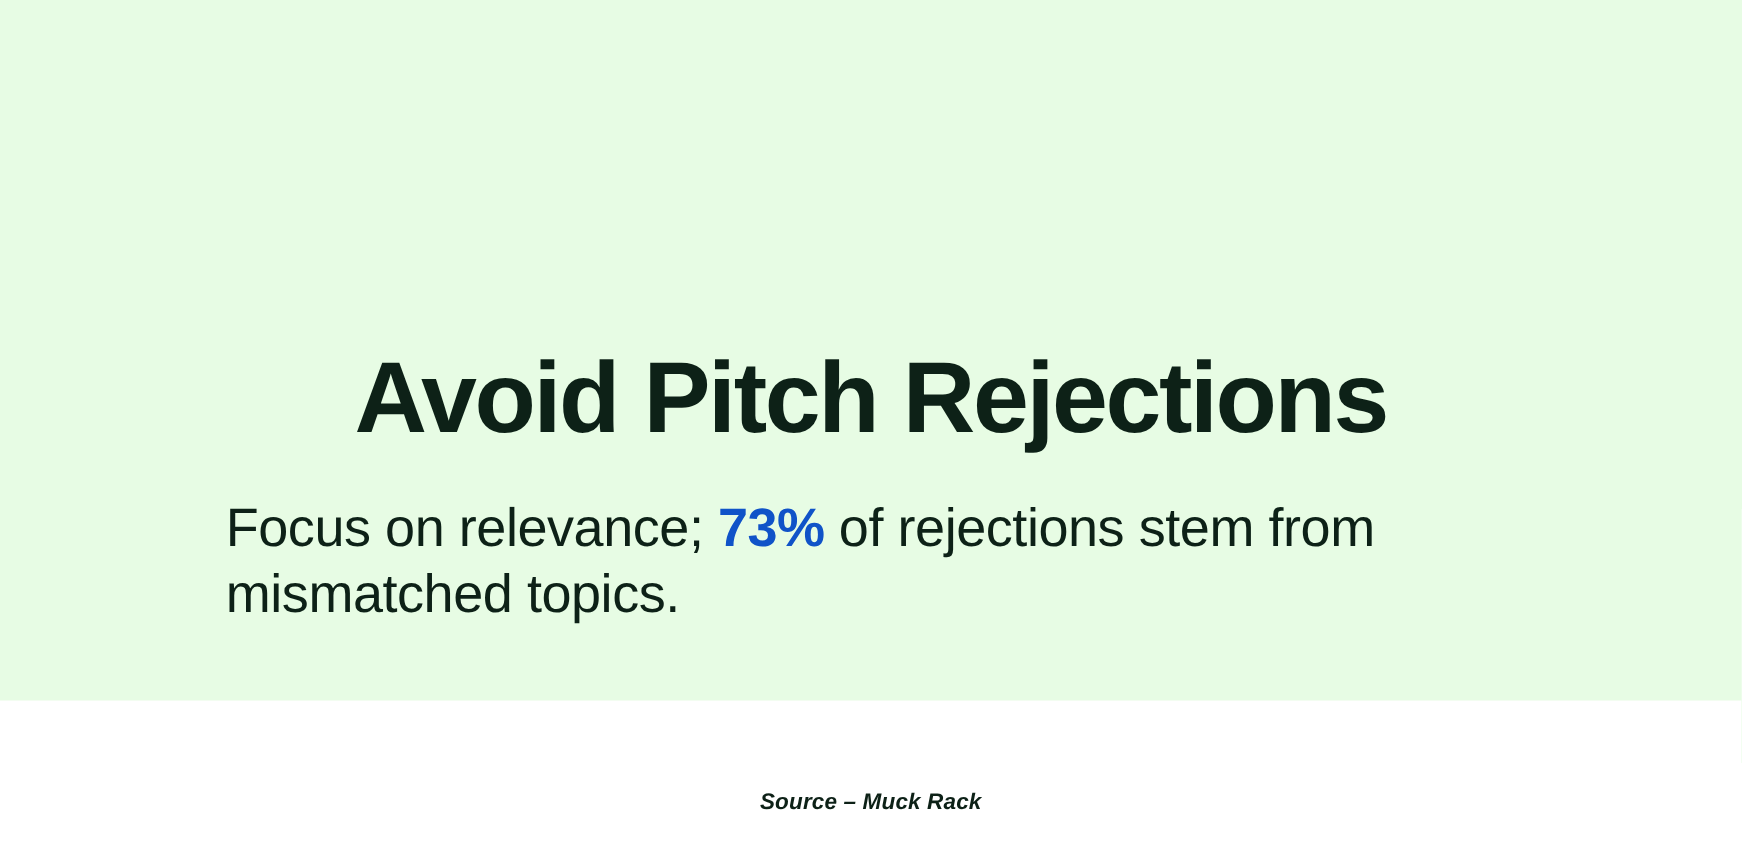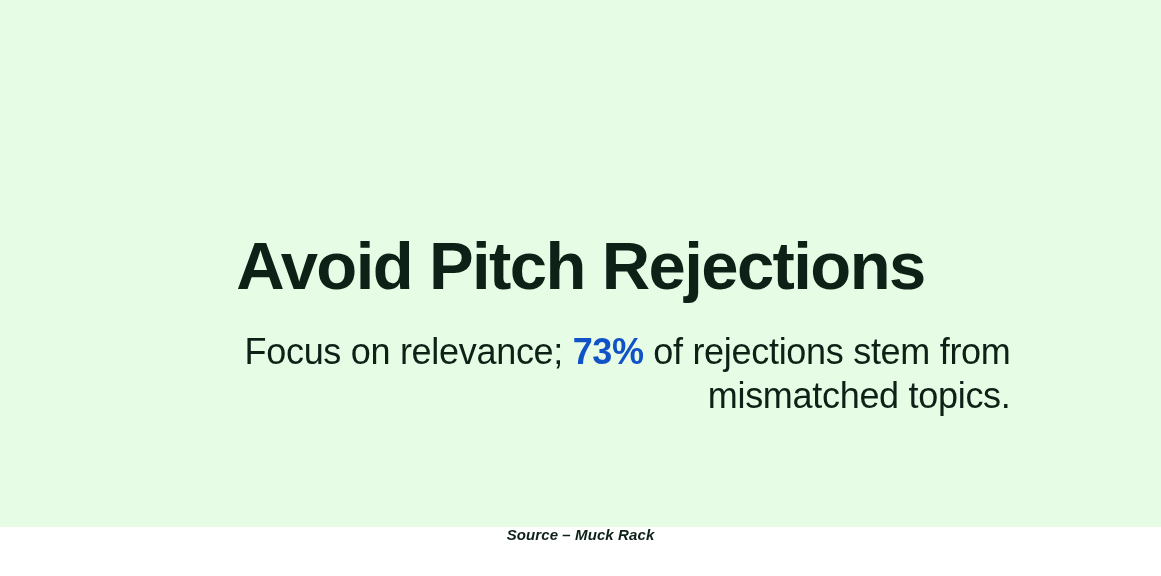--- a/index.html
+++ b/index.html
@@ -13,21 +13,21 @@
     height: 576px;
     overflow: hidden;
     font-family: "Liberation Sans", sans-serif;
     -webkit-font-smoothing: antialiased;
   }
 
   .slide {
     position: relative;
     box-sizing: border-box;
     width: 1161px;
-    height: 527px;
+    height: 467px;
     background: #e7fce4;
     display: flex;
     flex-direction: column;
     align-items: center;
   }
 
   
   .slide-title {
     position: absolute;
     top: 186px;
@@ -43,21 +43,21 @@
     white-space: nowrap;
   }
 
   
   .slide-subtitle {
     position: absolute;
     top: 294px;
     left: 50%;
     transform: translateX(-50%);
     width: 860px;
-    text-align: right;
+    text-align: left;
     font-family: "Liberation Sans", sans-serif;
     font-size: 36px;
     font-weight: 400;
     line-height: 44px;
     letter-spacing: -0.3px;
     color: #0d2117;
   }
 
   .stat-highlight {
     font-weight: 700;

